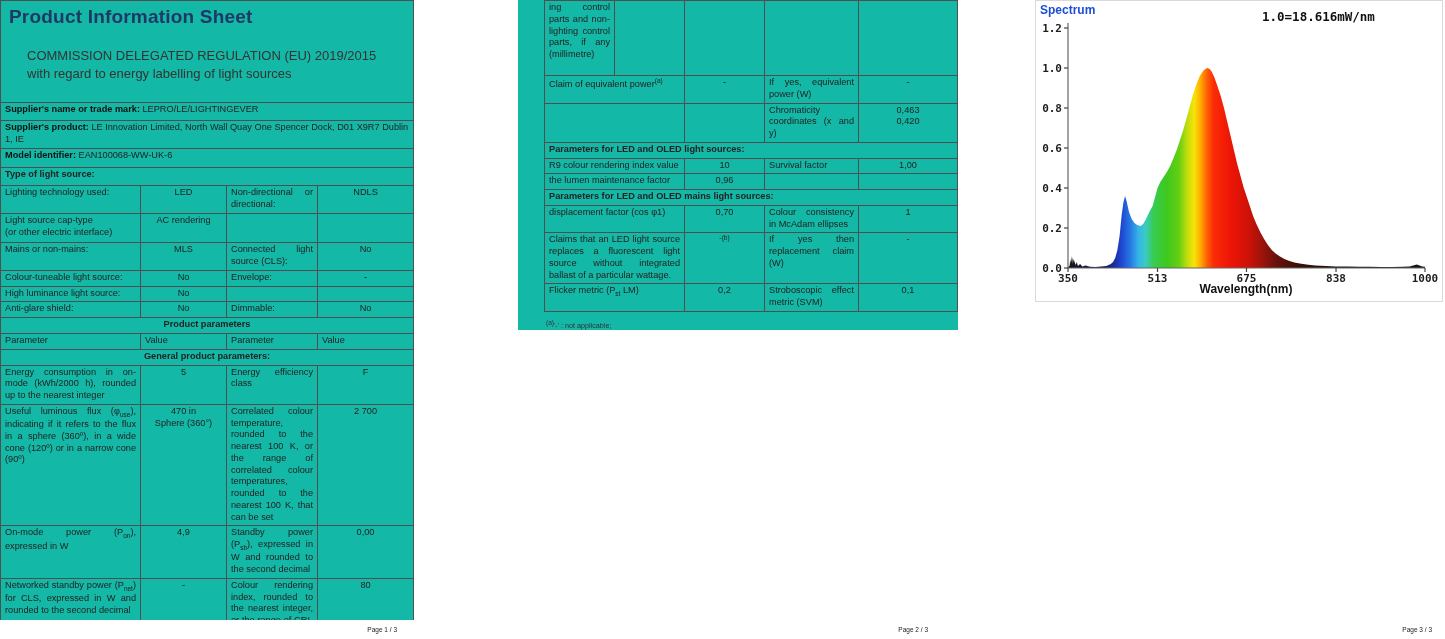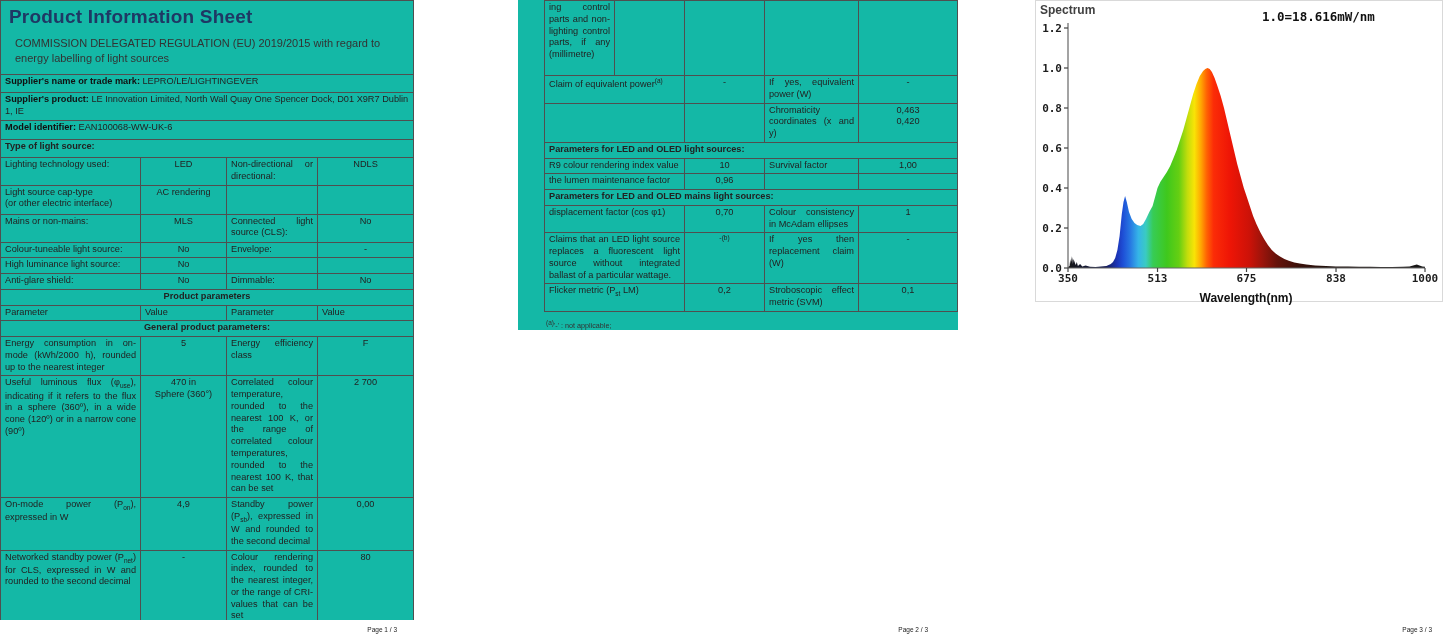--- a/index.html
+++ b/index.html
@@ -12,37 +12,37 @@
   table.doc{border-collapse:collapse;table-layout:fixed;width:413px;}
   table.doc td{border:1px solid #4f4f4f;padding:1px 4px 2px 4px;font-size:9.2px;
                line-height:1.28;vertical-align:top;color:#222;word-wrap:break-word;}
   td.p{text-align:justify;}
   td.v{text-align:center;}
   td.sec{font-weight:bold;color:#111;}
   td.secc{font-weight:bold;color:#111;text-align:center;}
   .preline{white-space:pre-line;}
   .hdrcell{padding:4px 8px 2px 8px !important;}
   .hdrcell h1{font-size:19px;margin:0 0 7px 0;color:#1f3864;font-weight:bold;letter-spacing:.2px;}
-  .hdrcell p{margin:6px;font-size:11px;line-height:1.35;color:#333;}
+  .hdrcell p{margin:18px;font-size:13px;line-height:1.35;color:#333;}
   .lblrow b{color:#111;}
   sup{font-size:6.5px;}
   sub{font-size:6.5px;}
   .supval{font-size:7px;vertical-align:super;}
   
   .footnotes{margin-top:5px;padding-left:2px;font-size:7.2px;color:#333;line-height:1.9;}
   
   .pgfoot{position:absolute;top:626px;width:100px;font-size:6.5px;color:#222;text-align:right;}
   .pf1{left:297px;} .pf2{left:828px;} .pf3{left:1332px;}
   
   .chartbox{position:absolute;left:1035px;top:0;width:406px;height:300px;
             border:1px solid #d9d9d9;background:#fff;}
-  .chart-title{position:absolute;left:4px;top:2px;font-size:12px;font-weight:bold;color:#404040;}
+  .chart-title{position:absolute;left:4px;top:2px;font-size:12px;font-weight:bold;color:#1d4ed8;}
   .chart-note{position:absolute;left:226px;top:8px;font-size:12.5px;font-weight:bold;color:#111;
               font-family:"DejaVu Sans Mono",monospace;}
-  .chart-xlabel{position:absolute;left:60px;top:290px;width:300px;text-align:center;
+  .chart-xlabel{position:absolute;left:60px;top:281px;width:300px;text-align:center;
                 font-size:12px;font-weight:bold;color:#111;}
   svg text{font:bold 11px "DejaVu Sans Mono",monospace;fill:#1d1d1d;}
 </style>
 </head>
 <body>
 
 <div class="canvas">
 
   <div class="pagebox page1">
     <table class="doc">

